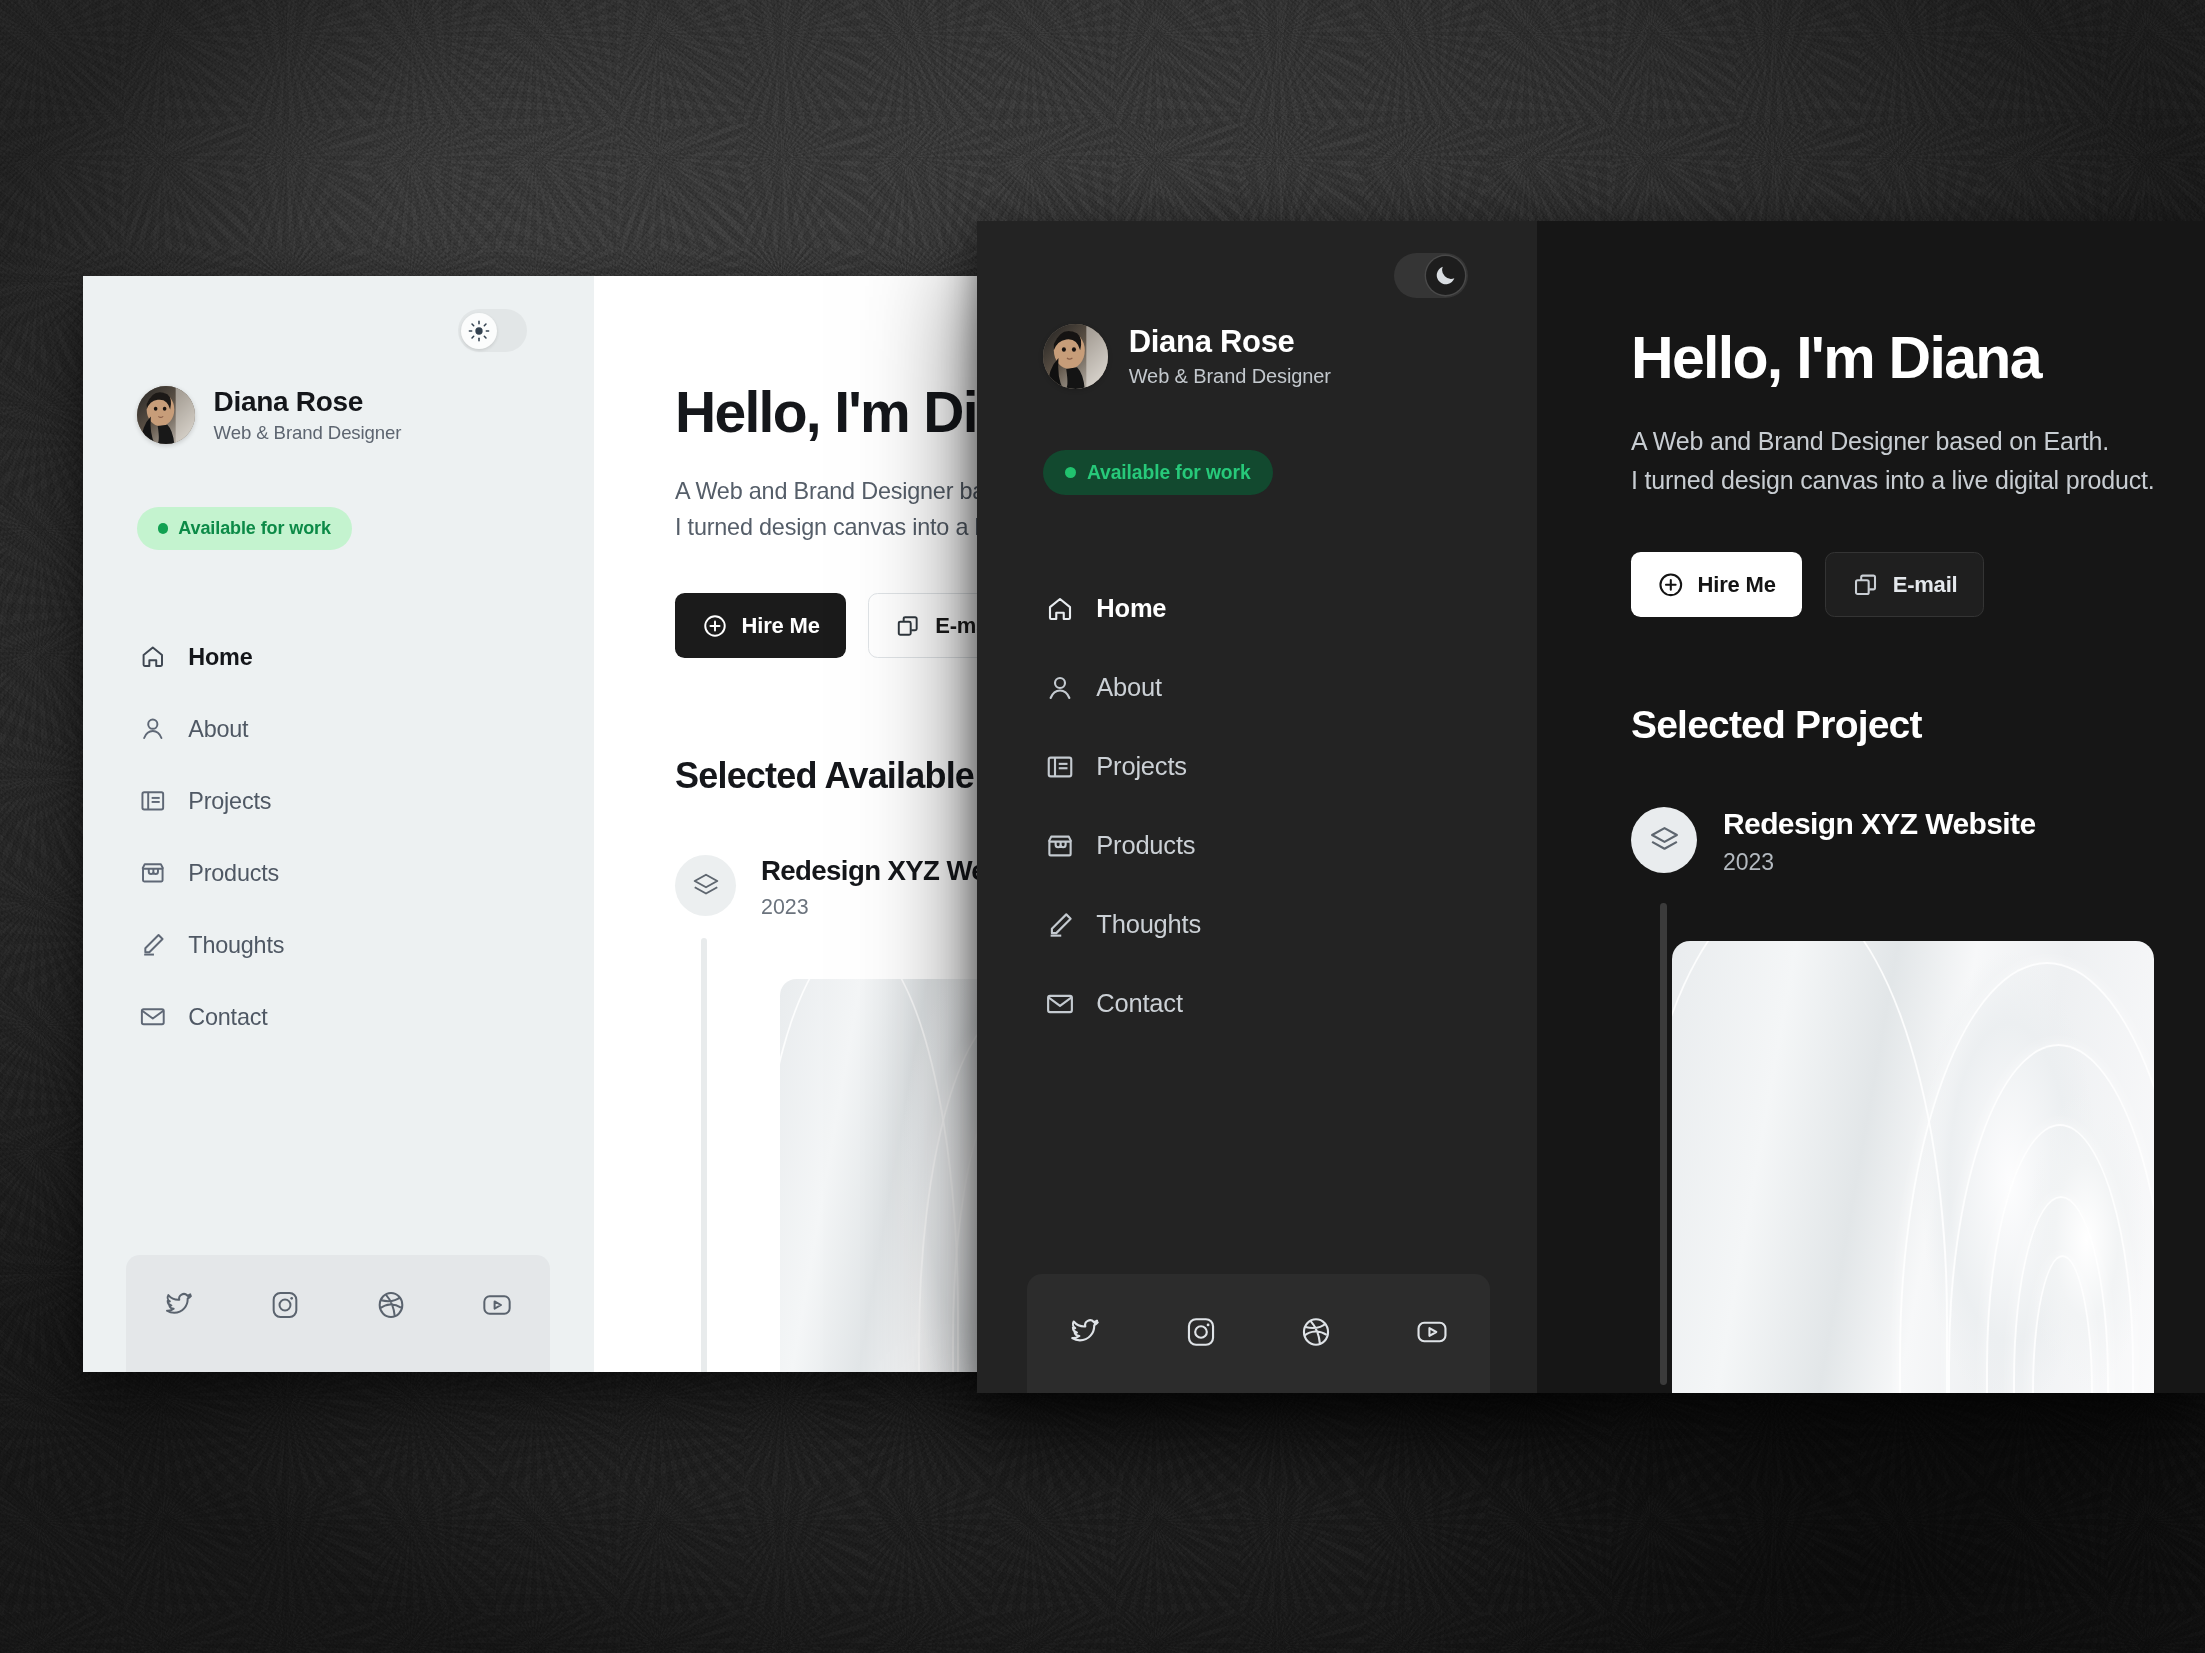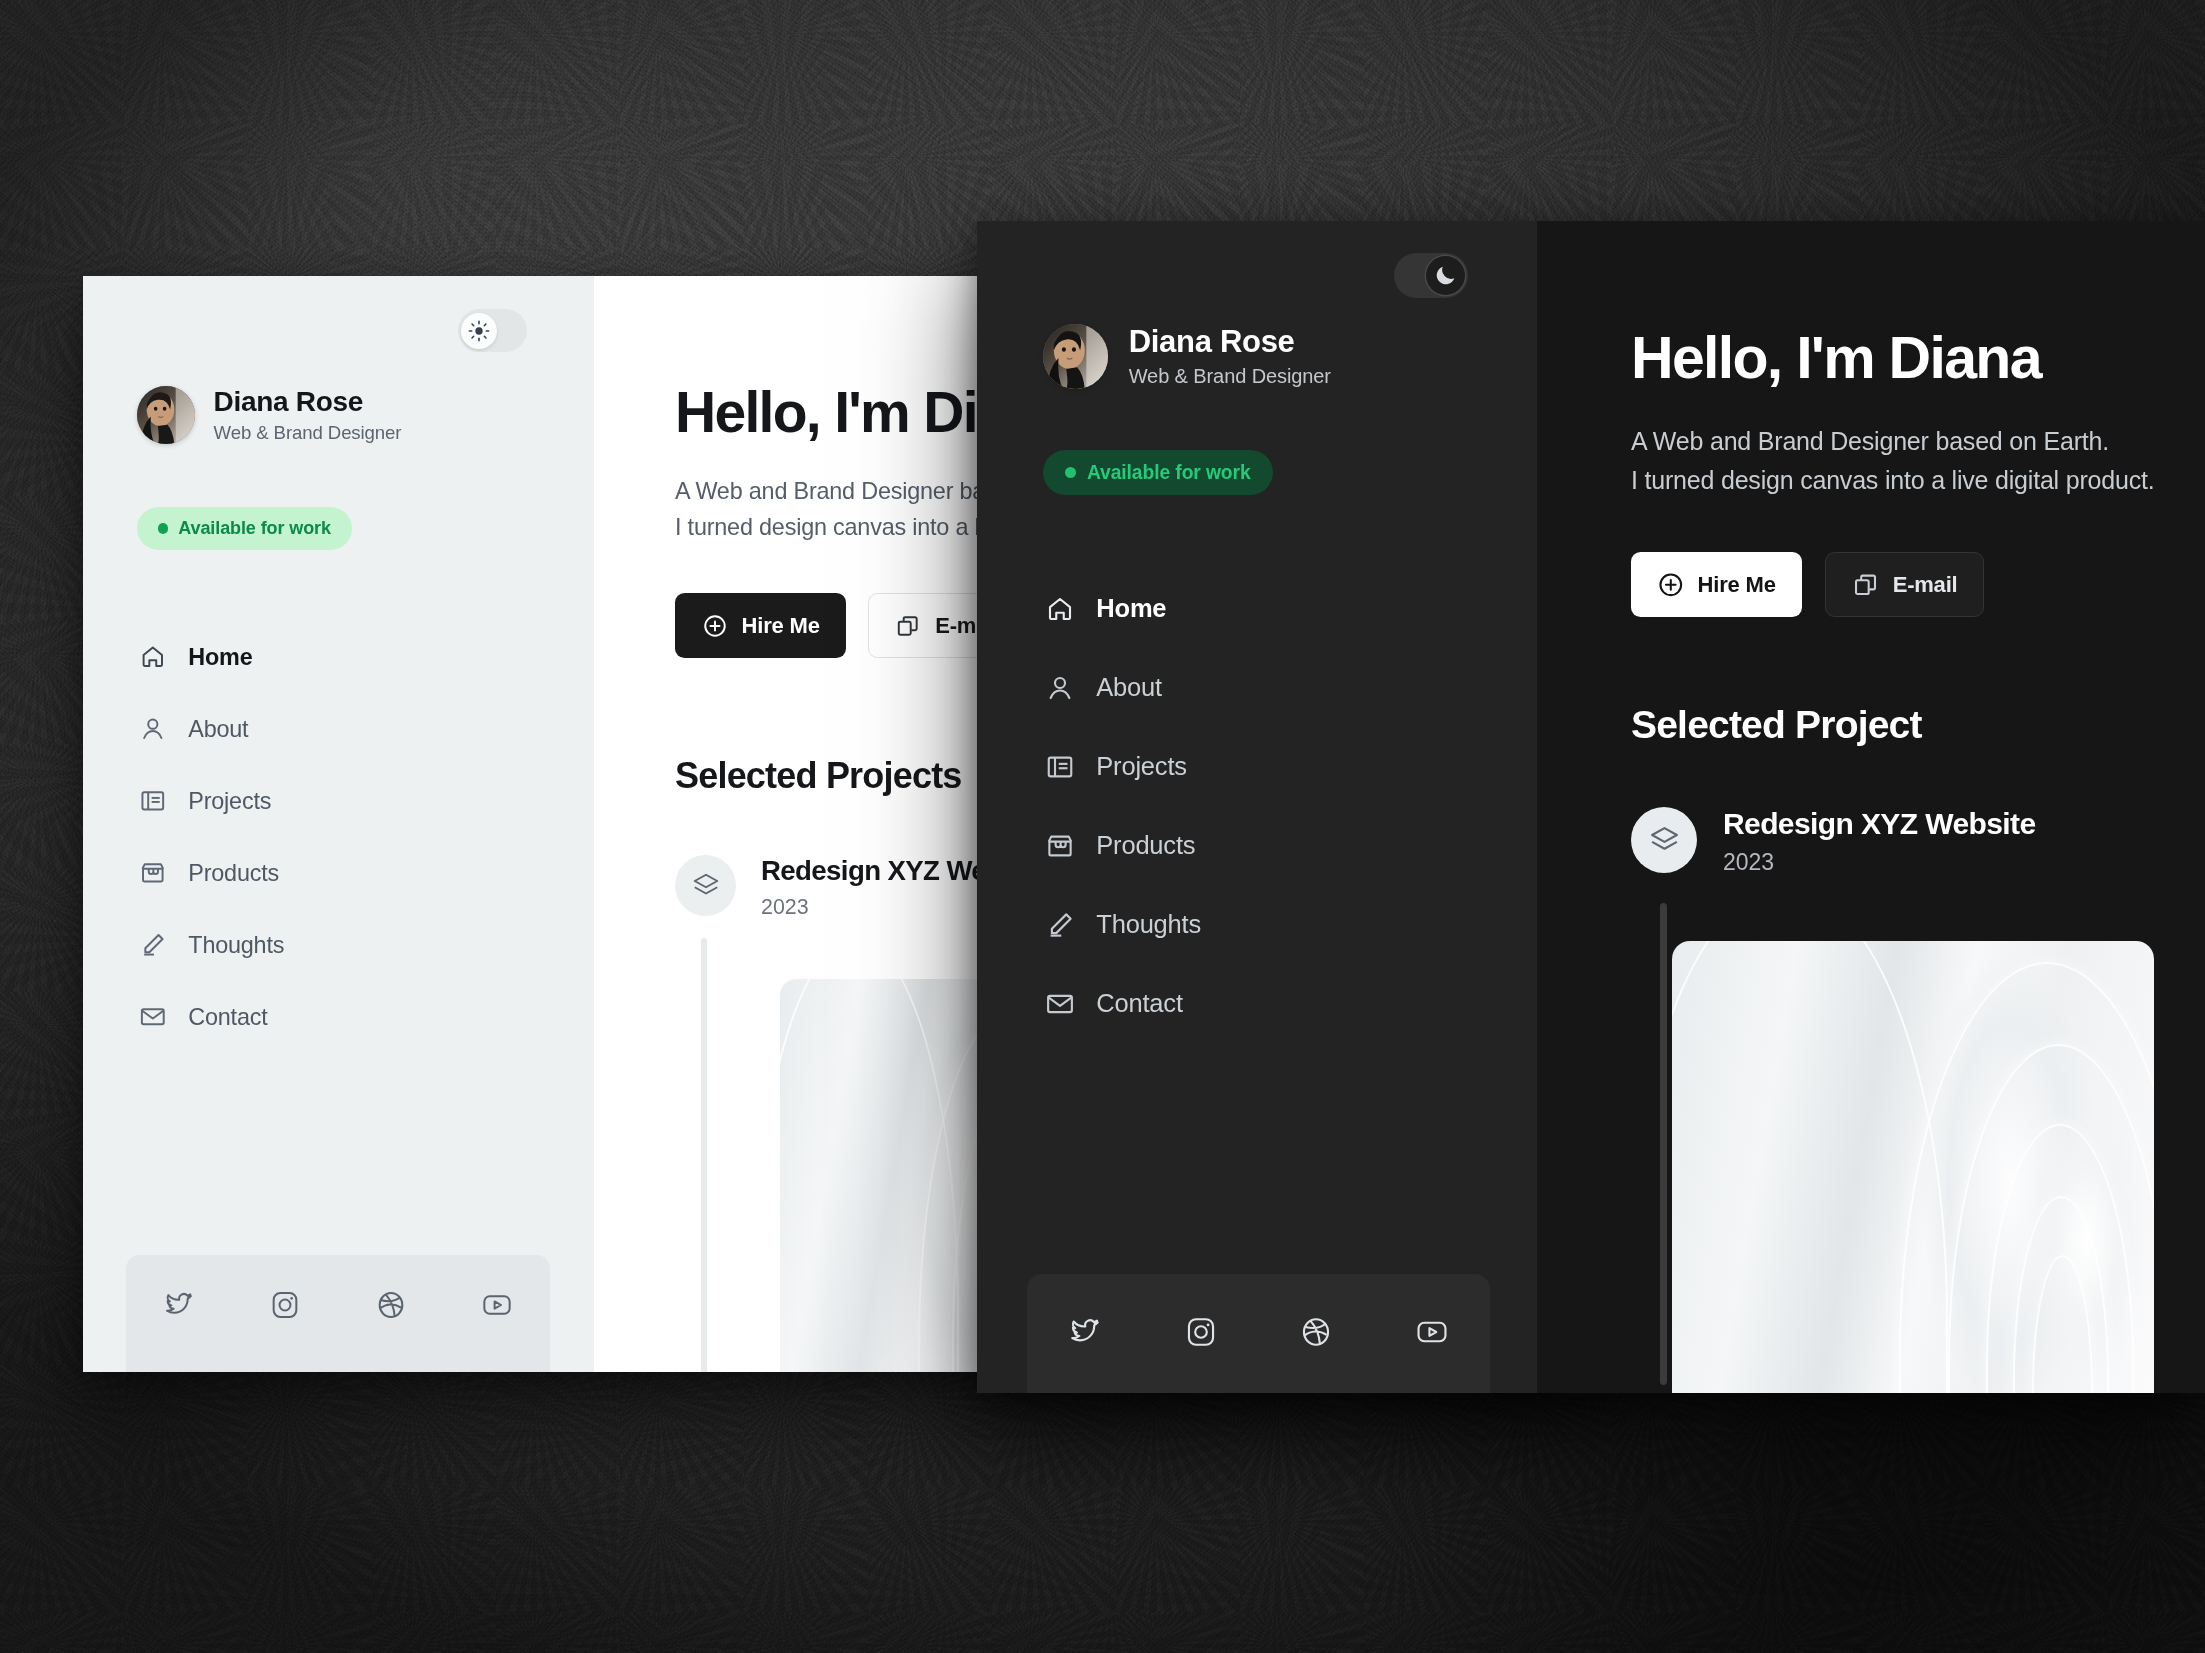--- a/index.html
+++ b/index.html
@@ -369,21 +369,21 @@
         <span class="bico">
           <svg width="26" height="26" viewBox="0 0 24 24" fill="none" stroke="#30383f" stroke-width="1.8" stroke-linejoin="round">
             <rect x="3.5" y="8" width="11" height="12" rx="1.4"></rect>
               <path d="M8 8V5.4A1.4 1.4 0 0 1 9.4 4h9.2A1.4 1.4 0 0 1 20 5.4v9.2a1.4 1.4 0 0 1-1.4 1.4H15"></path>
           </svg>
         </span>
         <span>E-mail</span>
       </div>
     </div>
 
-    <div class="h2-lt">Selected Projects</div>
+    <div class="h2-lt">Selected Available</div>
 
     <div class="proj-lt">
       <div class="proj-badge">
         <svg width="30" height="30" viewBox="0 0 24 24" fill="none" stroke="#5e666f" stroke-width="1.6" stroke-linejoin="round">
           <path d="M12 3 21 8l-9 5-9-5z"></path>
             <path d="m3 13 9 5 9-5"></path>
         </svg>
       </div>
       <div>
         <div class="proj-title-lt">Redesign XYZ Website</div>

